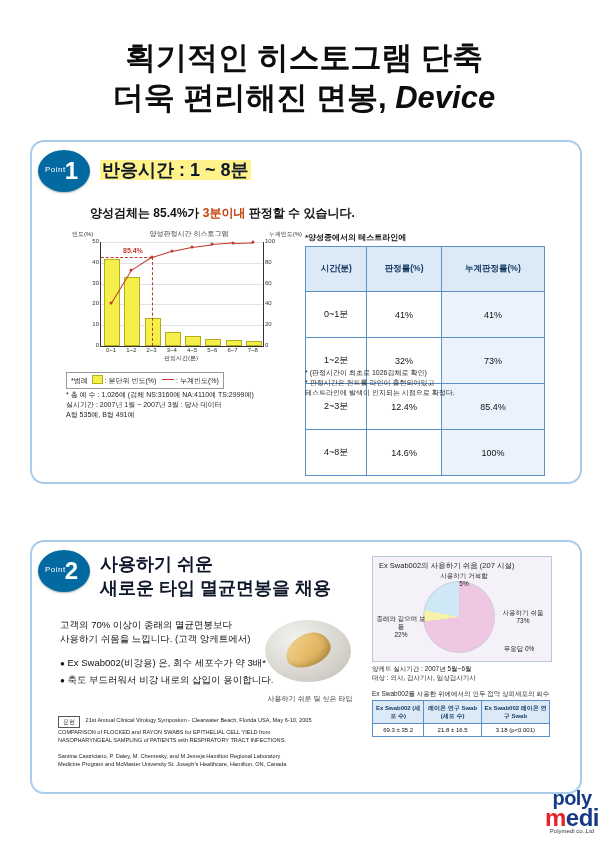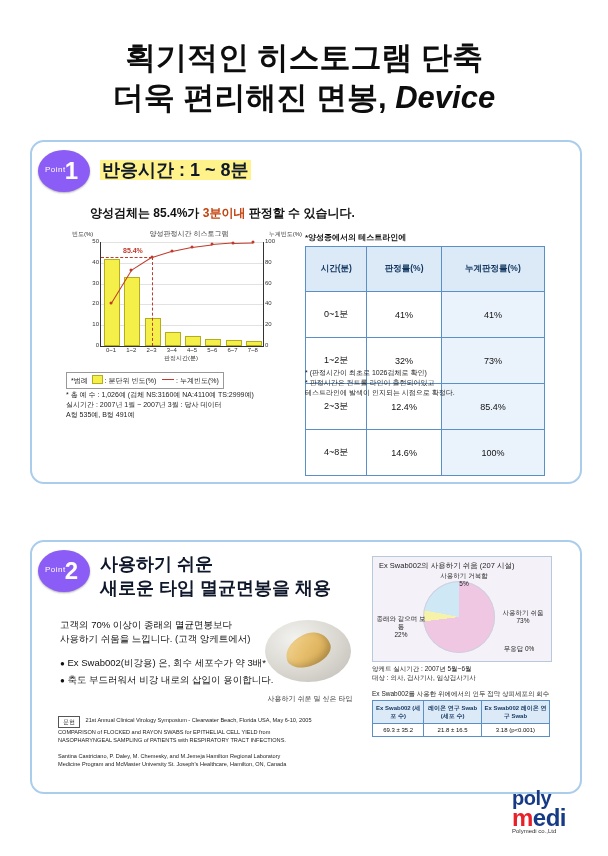--- a/index.html
+++ b/index.html
@@ -31,21 +31,21 @@
     border-radius:14px;
     background:#ffffff;
   }
   #panel1{ left:30px; top:140px; width:548px; height:340px; }
   #panel2{ left:30px; top:540px; width:548px; height:250px; }
 
   
   .point-badge{
     position:absolute;
     width:52px;height:42px;
-    background:#8b5cf6;
+    background:#0369a1;
     border-radius:26px/21px;
     color:#fff;
     display:flex;align-items:center;justify-content:center;
     box-shadow:0 1px 2px rgba(0,0,0,.3);
   }
   .point-badge .ptxt{
     font-size:8px;position:absolute;left:7px;top:15px;letter-spacing:.5px;
   }
   .point-badge .pnum{
     font-size:24px;font-weight:bold;position:absolute;right:12px;top:7px;
@@ -178,21 +178,21 @@
     position:absolute;left:58px;top:716px;width:292px;
     font-size:5.6px;color:#222;line-height:8px;
   }
   .ref-tag{
     display:inline-block;border:1px solid #555;padding:1px 4px;font-size:6px;margin-right:4px;
     vertical-align:top;
   }
 
   
   .logo{
-    position:absolute;right:42px;bottom:22px;text-align:left;
+    position:absolute;right:9px;bottom:22px;text-align:center;
   }
   .logo .l1{font-size:20px;font-weight:bold;color:#163a86;letter-spacing:-0.5px;line-height:19px;}
   .logo .l2{font-size:24px;font-weight:bold;color:#163a86;letter-spacing:-0.5px;line-height:19px;}
   .logo .l2 .m{color:#e8202a;}
   .logo .tagline{font-size:6px;color:#333;margin-top:1px;}
 </style>
 </head>
 <body>
 
 <div class="page">

